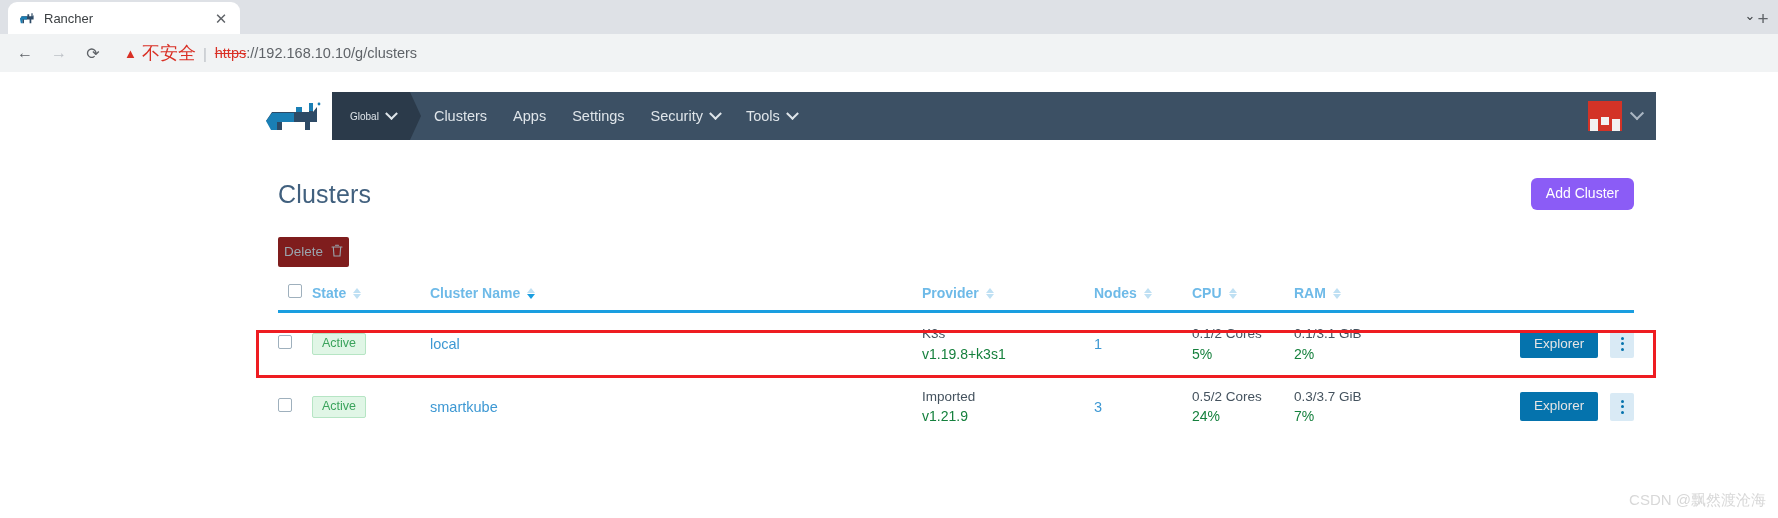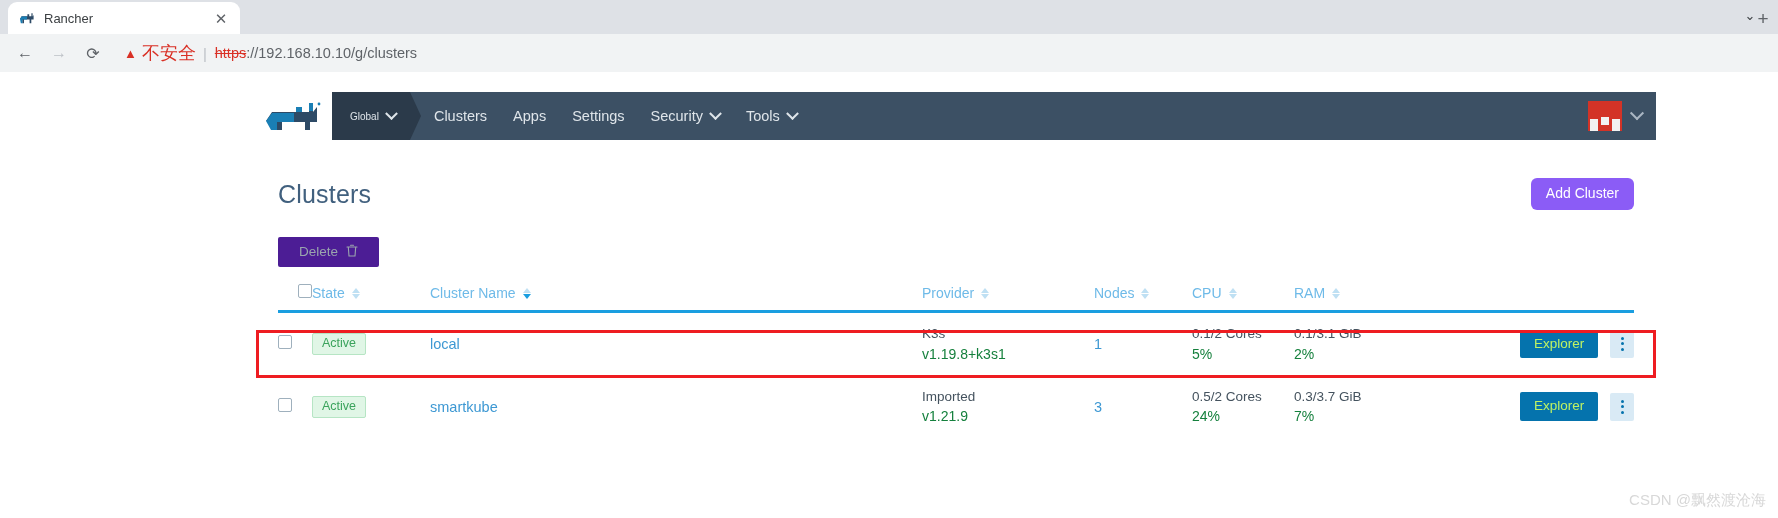--- a/index.html
+++ b/index.html
@@ -244,24 +244,24 @@
 
   
   .table-toolbar {
     display: flex;
     align-items: center;
     padding: 0 22px;
     margin-top: 24px;
     height: 32px;
   }
   .delete-btn {
-    background: #4c1d95;
+    background: #7f1d1d;
     color: #9aa5ae;
     font-size: 13.5px;
-    padding: 7px 21px;
+    padding: 7px 6px;
     border: none;
     border-radius: 2px;
     display: flex;
     align-items: center;
     gap: 8px;
     line-height: 1;
   }
   .search-box {
     margin-left: auto;
     width: 247px;
@@ -287,22 +287,22 @@
     padding: 0 22px;
     margin-top: 10px;
     position: relative;
   }
   table.clusters {
     width: 100%;
     border-collapse: collapse;
     table-layout: fixed;
   }
   table.clusters thead th {
-    text-align: right;
-    font-weight: 400;
+    text-align: center;
+    font-weight: 700;
     font-size: 14px;
     color: #6ebae8;
     padding: 6px 0 9px 0;
     border-bottom: 3px solid #1a9ee0;
     vertical-align: bottom;
     white-space: nowrap;
     margin-left: 24px;
   }
   .th-inner { display: flex; align-items: center; gap: 7px; }
   .sorter {
@@ -361,21 +361,21 @@
     font-size: 14.5px;
     text-decoration: none;
   }
   .stack .l1 { color: #44525e; font-size: 13.5px; line-height: 1.45; }
   .stack .l2 { color: #15803d; font-size: 14px; line-height: 1.45; }
   .nodes-num { color: #3d98d3; font-size: 14.5px; }
 
   .actions-cell { text-align: right; white-space: nowrap; }
   .explorer-btn {
     background: #0573ad;
-    color: #bef264;
+    color: #e5e5e5;
     border: none;
     font-size: 13.5px;
     padding: 7px 14px;
     border-radius: 2px;
     line-height: 1.1;
   }
   .kebab {
     display: inline-flex;
     flex-direction: column;
     align-items: center;

